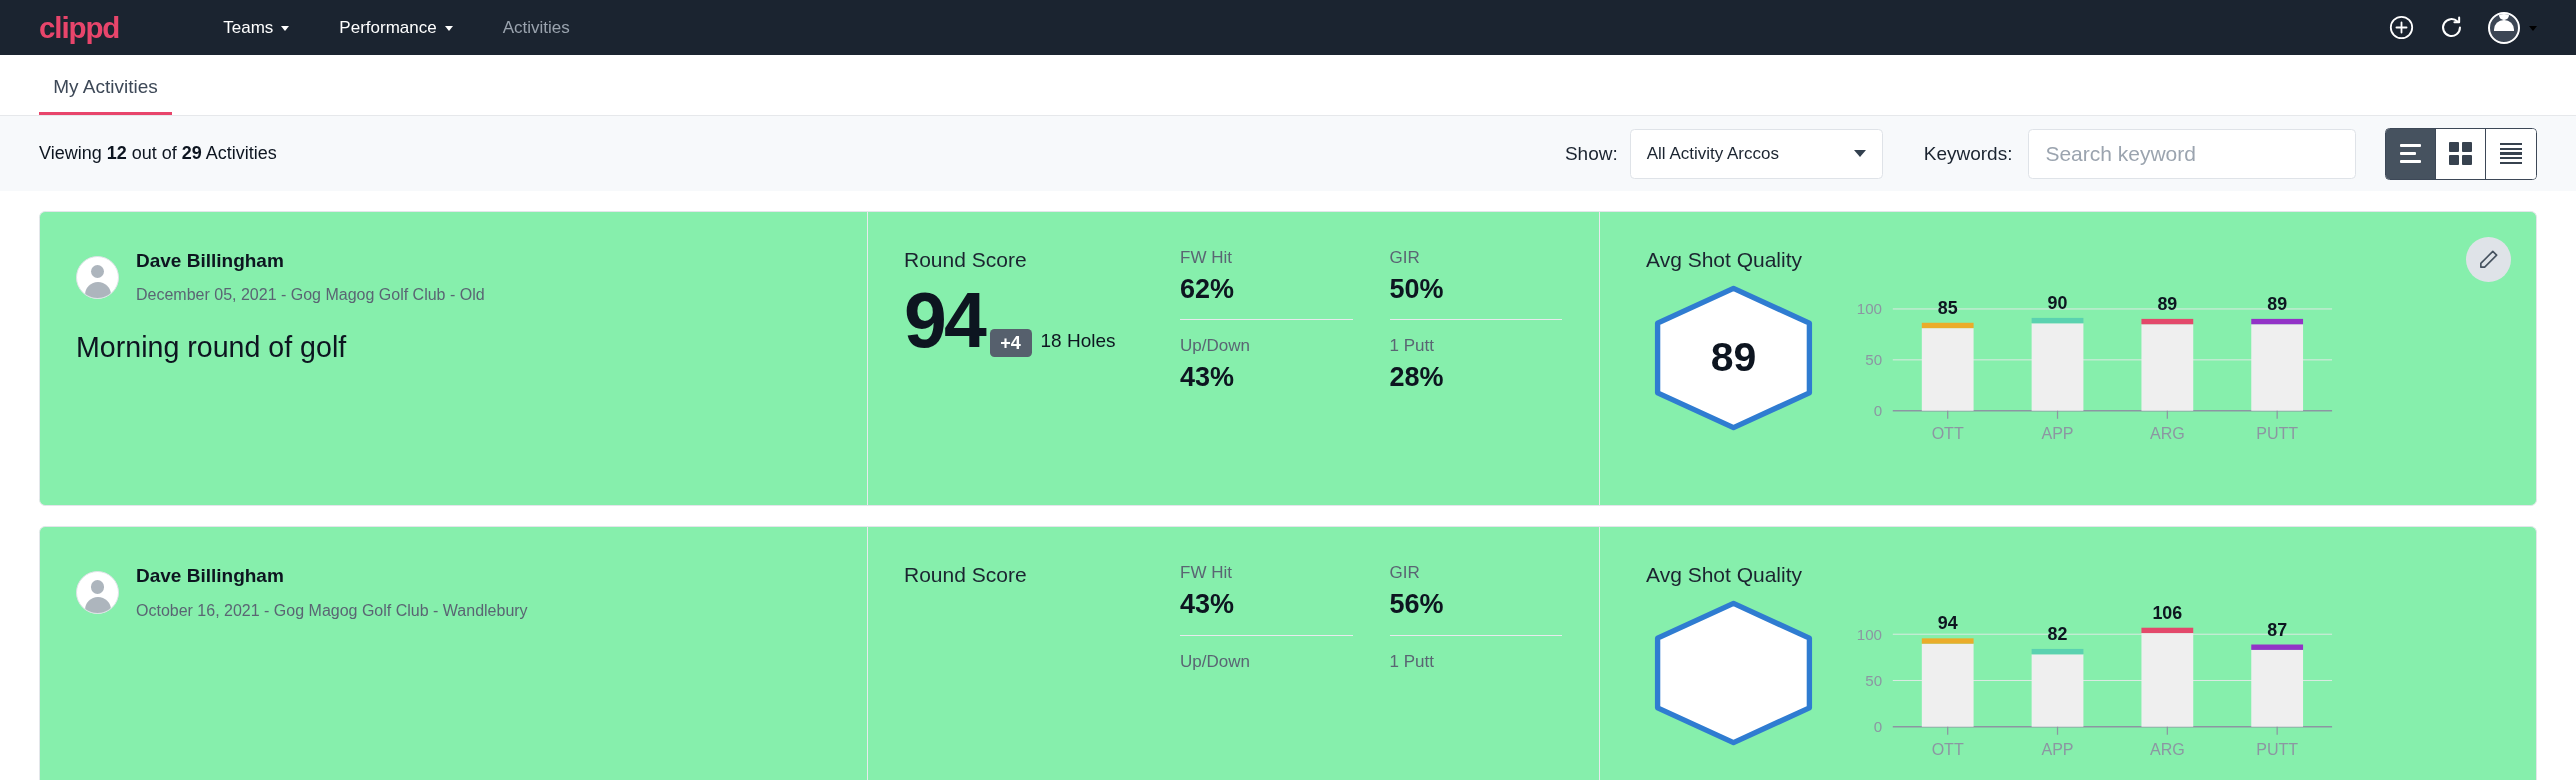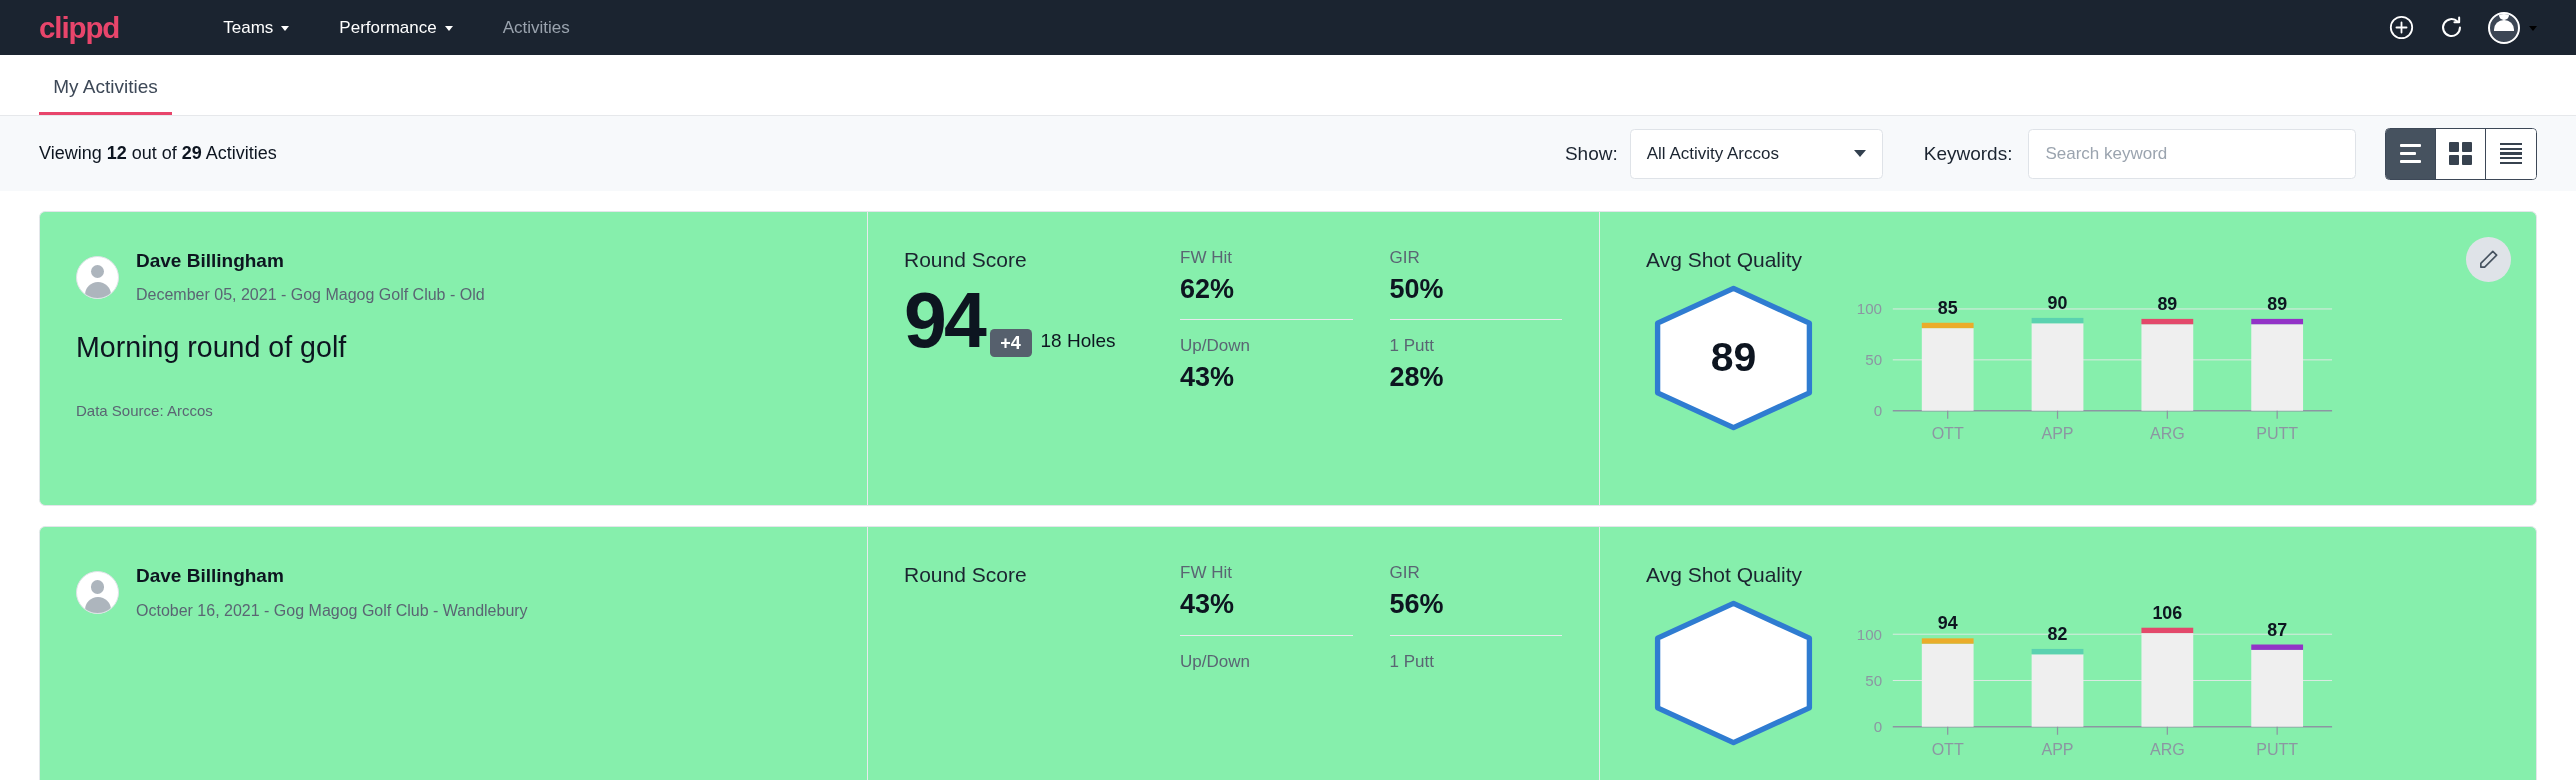--- a/index.html
+++ b/index.html
@@ -123,21 +123,21 @@
     border-right: 6.2px solid transparent;
     border-top: 7.1px solid #33404f;
   }
   .kw-label { font-size: 19px; color: #1b2430; margin: 0 16px 0 41px; }
   .search {
     width: 328px; height: 50px;
     background: #ffffff;
     border: 0.9px solid #dfe3e8;
     border-radius: 4.5px;
     padding: 0 16px;
-    font-size: 17px;
+    font-size: 21px;
     color: #1b2430;
     font-family: "Liberation Sans", sans-serif;
     outline: none;
   }
   .search::placeholder { color: #9ba4af; }
   .viewtoggle {
     display: flex; margin-left: 28.6px;
     border-radius: 4.5px; overflow: hidden;
     border: 0.9px solid #3d4857;
   }
@@ -355,21 +355,20 @@
         <div class="av">
             <div class="h"></div>
             <div class="b"></div>
           </div>
         <div>
           <div class="pname">Dave Billingham</div>
           <div class="pmeta">December 05, 2021 - Gog Magog Golf Club - Old</div>
         </div>
       </div>
       <div class="ctitle">Morning round of golf</div>
-      <div class="csrc">Data Source: Arccos</div>
     </div>
 
     <div class="col-score">
       <div class="sec-h">Round Score</div>
       <div class="scorerow">
         <div class="bignum">94</div>
         <div class="score-stack">
           <div class="badge">+4</div>
         </div>
         <div class="holes">18 Holes</div>

